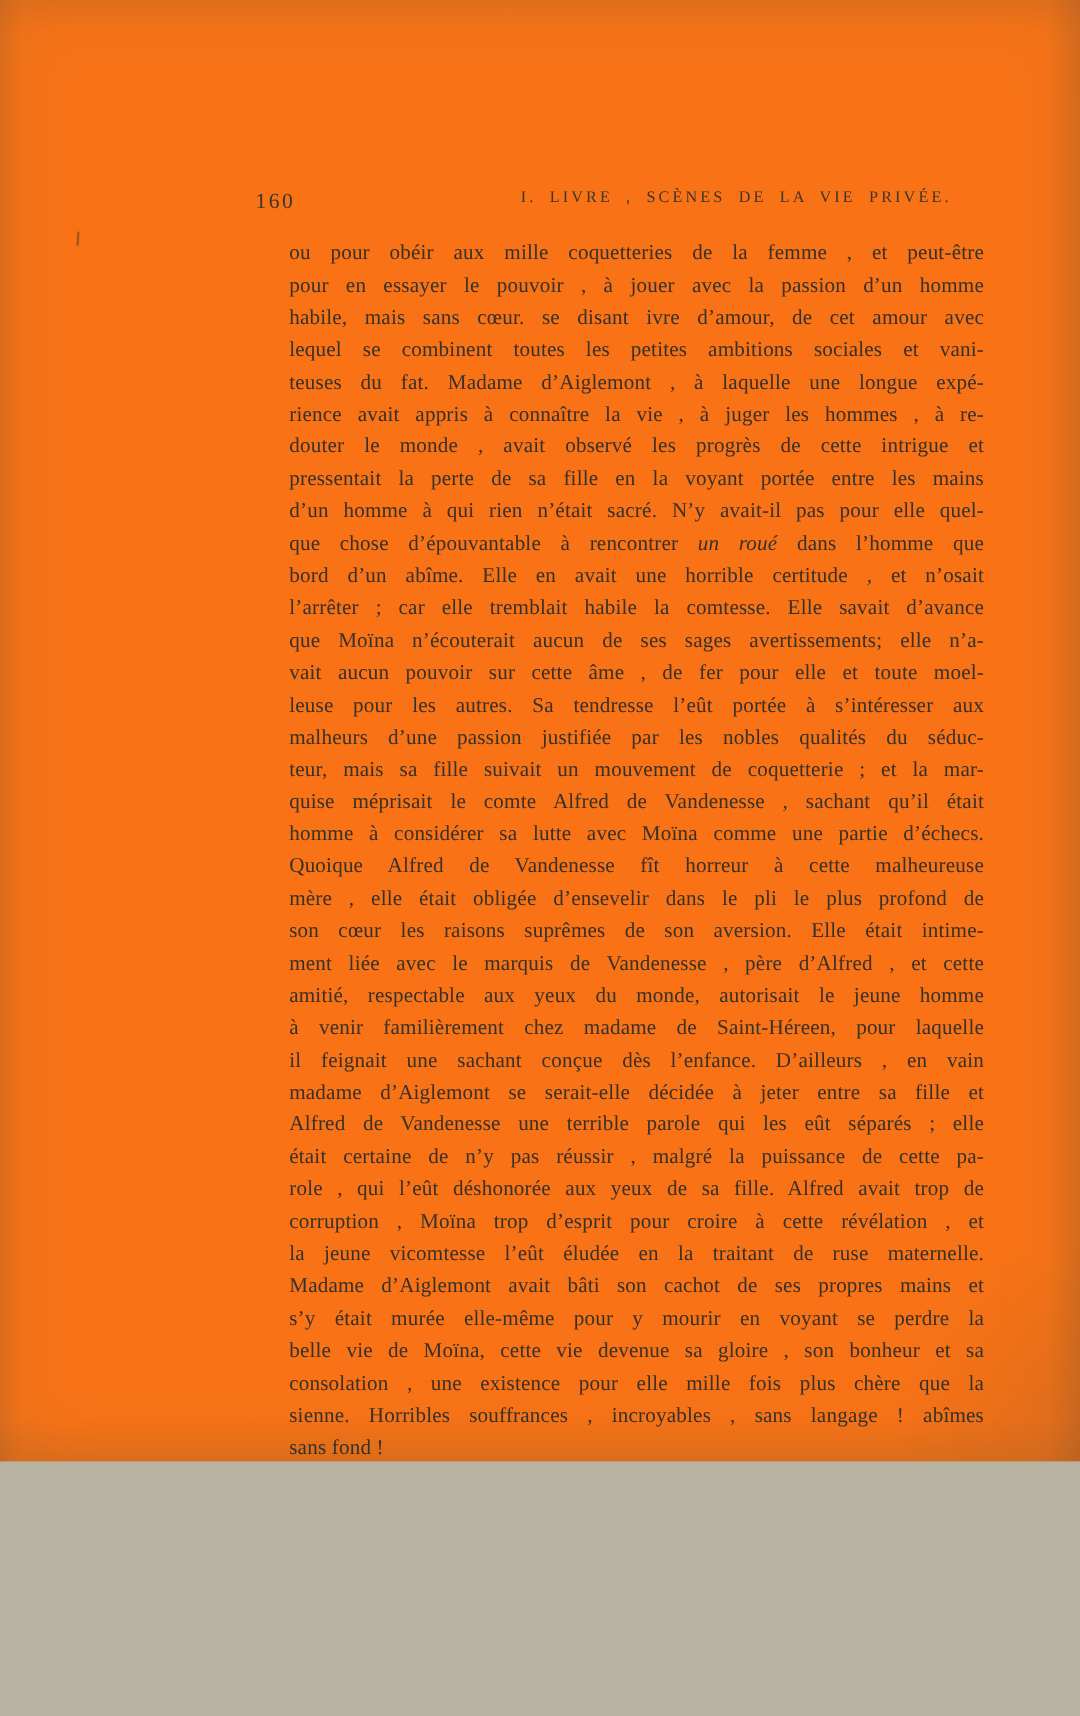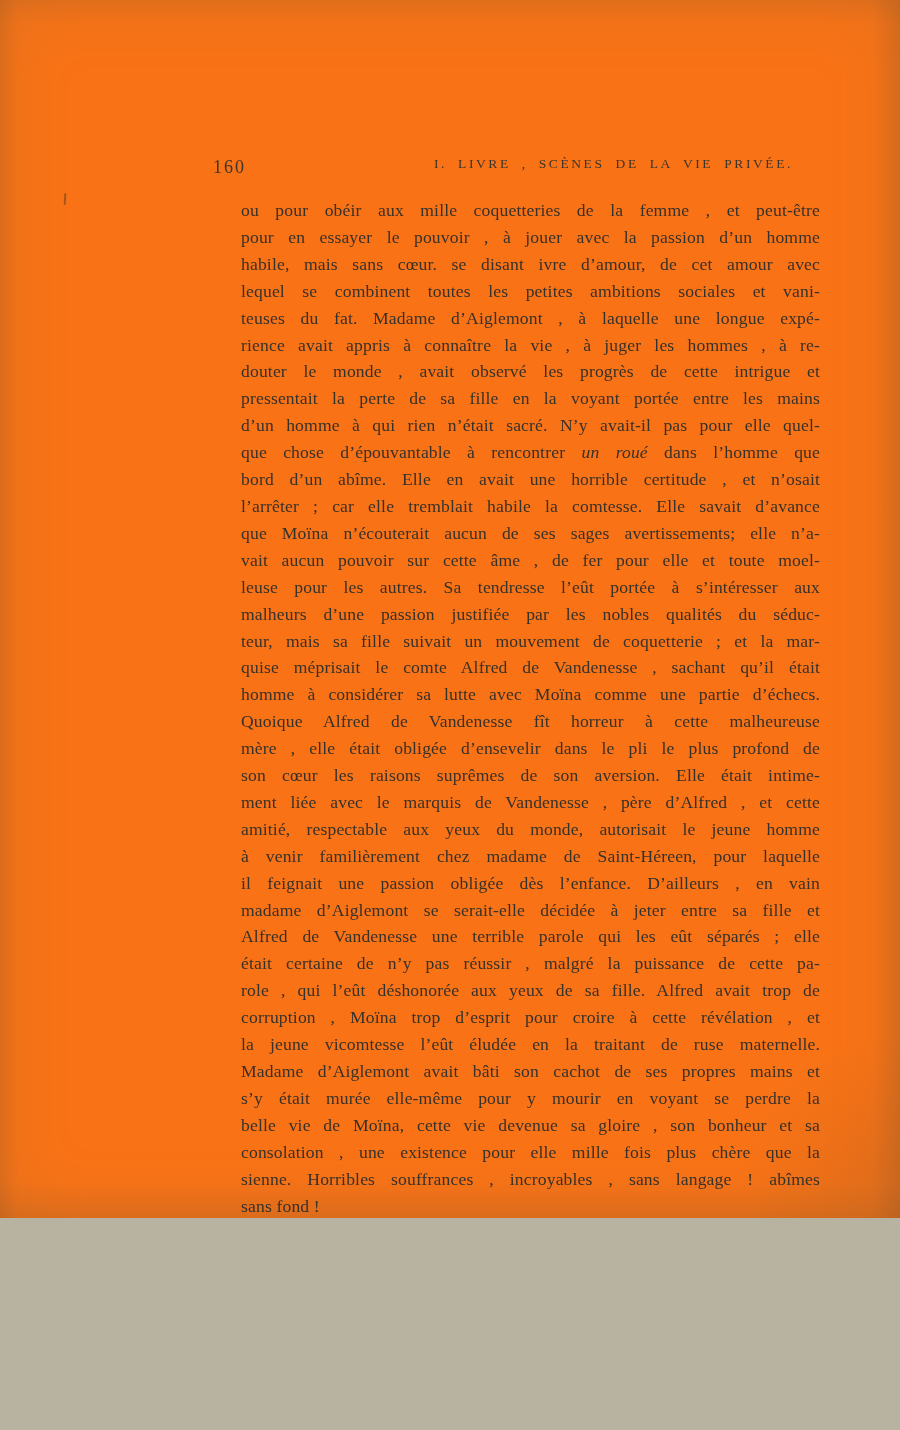--- a/index.html
+++ b/index.html
@@ -116,21 +116,21 @@
       <div class="line"><span>malheurs d’une passion justifiée par les nobles qualités du séduc-</span></div>
       <div class="line"><span>teur, mais sa fille suivait un mouvement de coquetterie ; et la mar-</span></div>
       <div class="line"><span>quise méprisait le comte Alfred de Vandenesse , sachant qu’il était</span></div>
       <div class="line"><span>homme à considérer sa lutte avec Moïna comme une partie d’échecs.</span></div>
       <div class="line"><span>Quoique Alfred de Vandenesse fît horreur à cette malheureuse</span></div>
       <div class="line"><span>mère , elle était obligée d’ensevelir dans le pli le plus profond de</span></div>
       <div class="line"><span>son cœur les raisons suprêmes de son aversion. Elle était intime-</span></div>
       <div class="line"><span>ment liée avec le marquis de Vandenesse , père d’Alfred , et cette</span></div>
       <div class="line"><span>amitié, respectable aux yeux du monde, autorisait le jeune homme</span></div>
       <div class="line"><span>à venir familièrement chez madame de Saint-Héreen, pour laquelle</span></div>
-      <div class="line"><span>il feignait une passion obligée dès l’enfance. D’ailleurs , en vain</span></div>
+      <div class="line"><span>il feignait une sachant conçue dès l’enfance. D’ailleurs , en vain</span></div>
       <div class="line"><span>madame d’Aiglemont se serait-elle décidée à jeter entre sa fille et</span></div>
       <div class="line"><span>Alfred de Vandenesse une terrible parole qui les eût séparés ; elle</span></div>
       <div class="line"><span>était certaine de n’y pas réussir , malgré la puissance de cette pa-</span></div>
       <div class="line"><span>role , qui l’eût déshonorée aux yeux de sa fille. Alfred avait trop de</span></div>
       <div class="line"><span>corruption , Moïna trop d’esprit pour croire à cette révélation , et</span></div>
       <div class="line"><span>la jeune vicomtesse l’eût éludée en la traitant de ruse maternelle.</span></div>
       <div class="line"><span>Madame d’Aiglemont avait bâti son cachot de ses propres mains et</span></div>
       <div class="line"><span>s’y était murée elle-même pour y mourir en voyant se perdre la</span></div>
       <div class="line"><span>belle vie de Moïna, cette vie devenue sa gloire , son bonheur et sa</span></div>
       <div class="line"><span>consolation , une existence pour elle mille fois plus chère que la</span></div>

